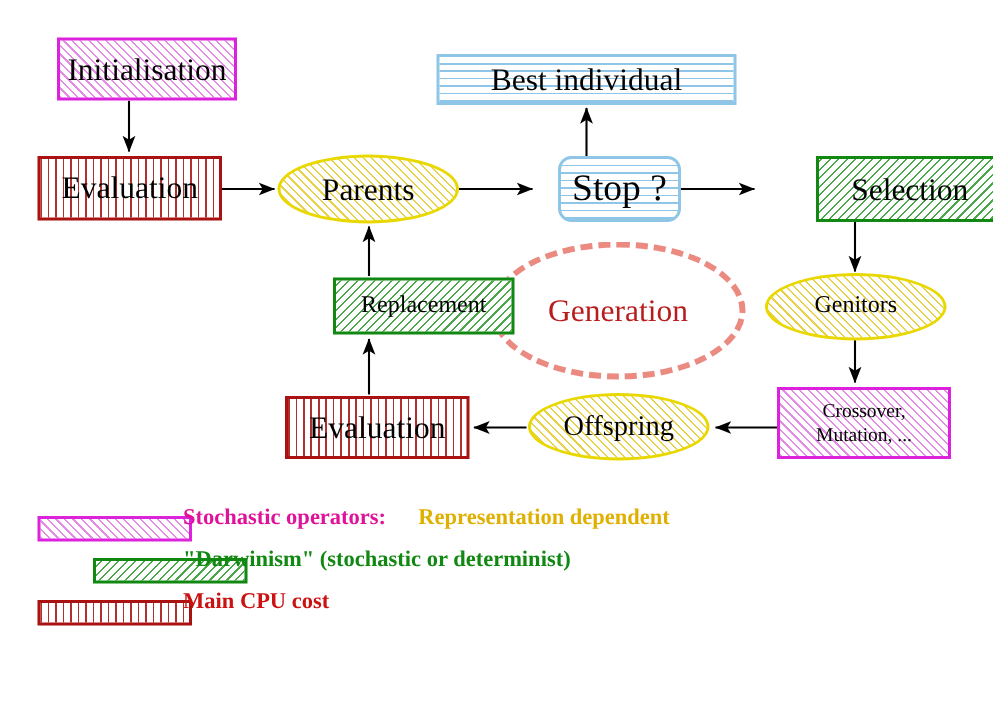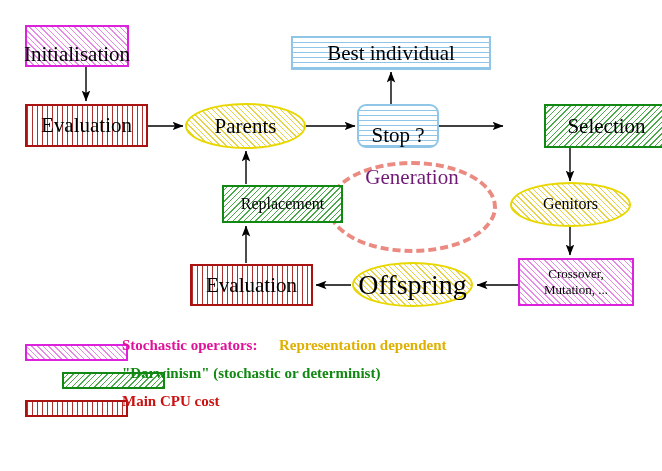--- a/index.html
+++ b/index.html
@@ -72,22 +72,23 @@
   }
   .rounded { border-radius: 9px; }
 
   .dashed-ellipse {
     position: absolute;
     border: 4px dashed #ea8a80;
     border-radius: 50%;
     box-sizing: border-box;
     z-index: 2;
     display: flex;
+    align-items: center;
     justify-content: center;
-    color: #701a75;
+    color: #b91c1c;
   }
 
   
   #legend {
     position: absolute;
     left: 0; top: 340px;
     width: 662px;
     z-index: 5;
   }
   .legend-row {
@@ -152,33 +153,33 @@
       <line x1="246" y1="263" x2="246" y2="226" marker-end="url(#ah)"></line>
 
       <line x1="246" y1="184" x2="246" y2="151" marker-end="url(#ah)"></line>
     </g>
   </svg>
 
   <div class="dashed-ellipse" style="left:327px; top:161px; width:170px; height:92px; font-size:21px;">
     <span class="lbl">Generation</span>
   </div>
 
-  <div class="node fill-magenta" style="left:25px; top:25px; width:104px; height:42px; font-size:21px;align-items:flex-end;">
+  <div class="node fill-magenta" style="left:38px; top:25px; width:120px; height:42px; font-size:21px;">
     <span class="lbl">Initialisation</span>
   </div>
 
   <div class="node fill-red" style="left:25px; top:104px; width:123px; height:43px; font-size:21px;">
     <span class="lbl">Evaluation</span>
   </div>
 
   <div class="node fill-yellow-ellipse" style="left:185px; top:103px; width:121px; height:46px; font-size:21px;">
     <span class="lbl">Parents</span>
   </div>
 
-  <div class="node fill-blue rounded" style="left:357px; top:104px; width:82px; height:44px; font-size:21px;align-items:flex-end;">
+  <div class="node fill-blue rounded" style="left:372px; top:104px; width:82px; height:44px; font-size:25px;">
     <span class="lbl">Stop ?</span>
   </div>
 
   <div class="node fill-green" style="left:507px; top:104px; width:125px; height:44px; font-size:21px;">
     <span class="lbl">Selection</span>
   </div>
 
   <div class="node fill-blue" style="left:291px; top:36px; width:200px; height:34px; font-size:21px;">
     <span class="lbl">Best individual</span>
   </div>
@@ -188,21 +189,21 @@
   </div>
 
   <div class="node fill-yellow-ellipse" style="left:510px; top:182px; width:121px; height:45px; font-size:16px;">
     <span class="lbl">Genitors</span>
   </div>
 
   <div class="node fill-red" style="left:190px; top:264px; width:123px; height:42px; font-size:21px;">
     <span class="lbl">Evaluation</span>
   </div>
 
-  <div class="node fill-yellow-ellipse" style="left:352px; top:262px; width:121px; height:45px; font-size:28px;font-family:Liberation Serif, serif;">
+  <div class="node fill-yellow-ellipse" style="left:352px; top:262px; width:121px; height:45px; font-size:19px;font-family:Liberation Serif, serif;">
     <span class="lbl">Offspring</span>
   </div>
 
   <div class="node fill-magenta" style="left:518px; top:258px; width:116px; height:48px; font-size:13px;
               flex-direction:column; line-height:1.25;">
     <span class="lbl">Crossover,</span>
     <span class="lbl">Mutation, ...</span>
   </div>
 
   <div id="legend">

